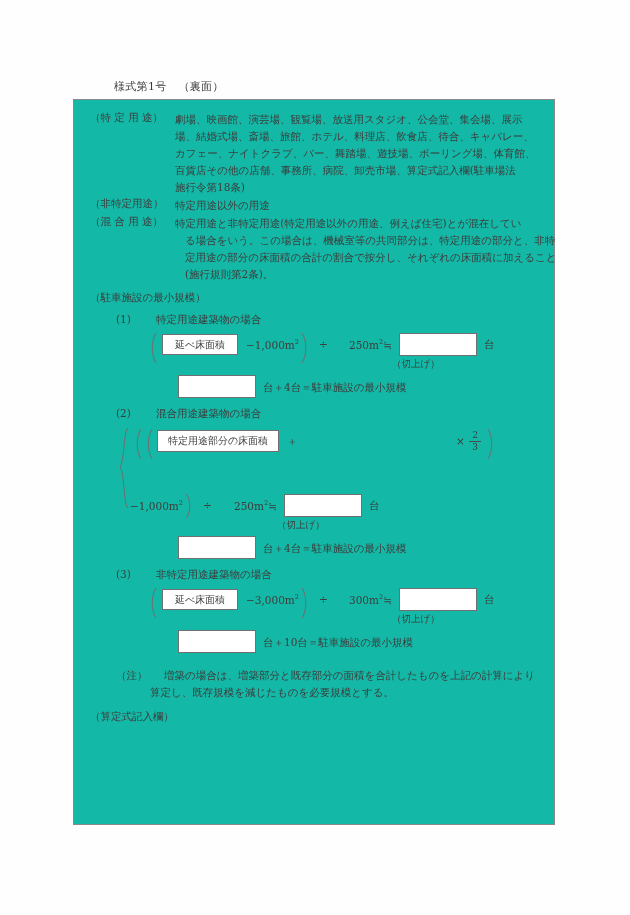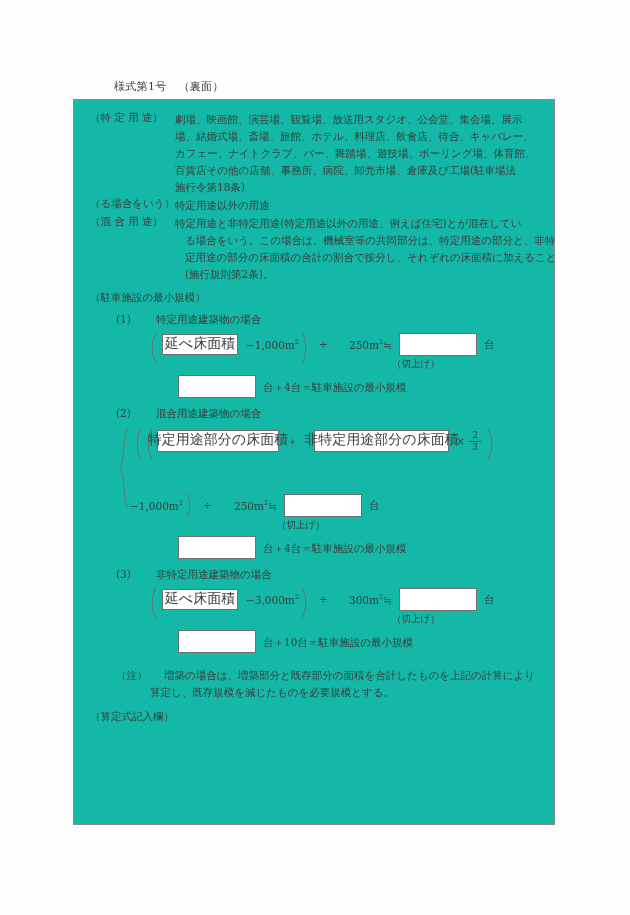--- a/index.html
+++ b/index.html
@@ -75,24 +75,25 @@
     font-size: 10.5px;
     white-space: nowrap;
   }
 
   
   .fbox {
     position: absolute;
     border: 1px solid #707070;
     box-sizing: border-box;
     background: #ffffff;
-    font-size: 14px;
+    font-size: 10px;
     text-align: center;
     color: #3c3c3c;
     display: flex;
+    align-items: center;
     justify-content: center;
     white-space: nowrap;
   }
   .blank-box {
     position: absolute;
     border: 1px solid #707070;
     box-sizing: border-box;
     background: #ffffff;
   }
   .ftext {
@@ -149,24 +150,24 @@
     <span>様式第1号</span><span class="gap"></span><span>（裏面）</span>
   </div>
 
   <div class="frame">
     <div class="inner">
 
       <div class="term" style="left:16px; top:11px;">（特 定 用 途）</div>
       <div class="body-text" style="left:101px; top:11px;">劇場、映画館、演芸場、観覧場、放送用スタジオ、公会堂、集会場、展示</div>
       <div class="body-text" style="left:101px; top:28px;">場、結婚式場、斎場、旅館、ホテル、料理店、飲食店、待合、キャバレー、</div>
       <div class="body-text" style="left:101px; top:45px;">カフェー、ナイトクラブ、バー、舞踏場、遊技場、ボーリング場、体育館、</div>
-      <div class="body-text" style="left:101px; top:62px;">百貨店その他の店舗、事務所、病院、卸売市場、倉庫及び工場(駐車場法</div>
+      <div class="body-text" style="left:101px; top:62px;">百貨店その他の店舗、事務所、病院、卸売市場、算定式記入欄(駐車場法</div>
       <div class="body-text" style="left:101px; top:79px;">施行令第18条)</div>
 
-      <div class="term" style="left:16px; top:97px;">（る場合をいう）</div>
+      <div class="term" style="left:16px; top:97px;">（非特定用途）</div>
       <div class="body-text" style="left:101px; top:97px;">特定用途以外の用途</div>
 
       <div class="term" style="left:16px; top:115px;">（混 合 用 途）</div>
       <div class="body-text" style="left:101px; top:115px;">特定用途と非特定用途(特定用途以外の用途、例えば住宅)とが混在してい</div>
       <div class="body-text" style="left:111px; top:132px;text-align:right;">る場合をいう。この場合は、機械室等の共同部分は、特定用途の部分と、非特</div>
       <div class="body-text" style="left:111px; top:149px;">定用途の部分の床面積の合計の割合で按分し、それぞれの床面積に加えること</div>
       <div class="body-text" style="left:111px; top:166px;">(施行規則第2条)。</div>
 
       <div class="section-head" style="left:16px; top:191px;">（駐車施設の最小規模）</div>
 
@@ -227,23 +228,20 @@
           <path d="M8 1 C3 8, 3 24, 8 31" stroke="#6e6e6e" stroke-width="1" fill="none"></path>
         </svg>
       </div>
 
       <div class="fbox" style="left:83px; top:330px; width:122px; height:22px;">
         <span>特定用途部分の床面積</span>
       </div>
 
       <div class="ftext" style="left:213px; top:335px;">＋</div>
 
-      <div class="fbox" style="left:240px; top:330px; width:135px; height:22px;">
-        <span>非特定用途部分の床面積</span>
-      </div>
 
       <div class="ftext" style="left:382px; top:335px;">×</div>
 
       <div class="frac" style="left:394px; top:330px;">
         <span class="num">2</span>
         <span class="bar"></span>
         <span class="den">3</span>
       </div>
 
       <div class="delim" style="left:412px; top:328px;">

